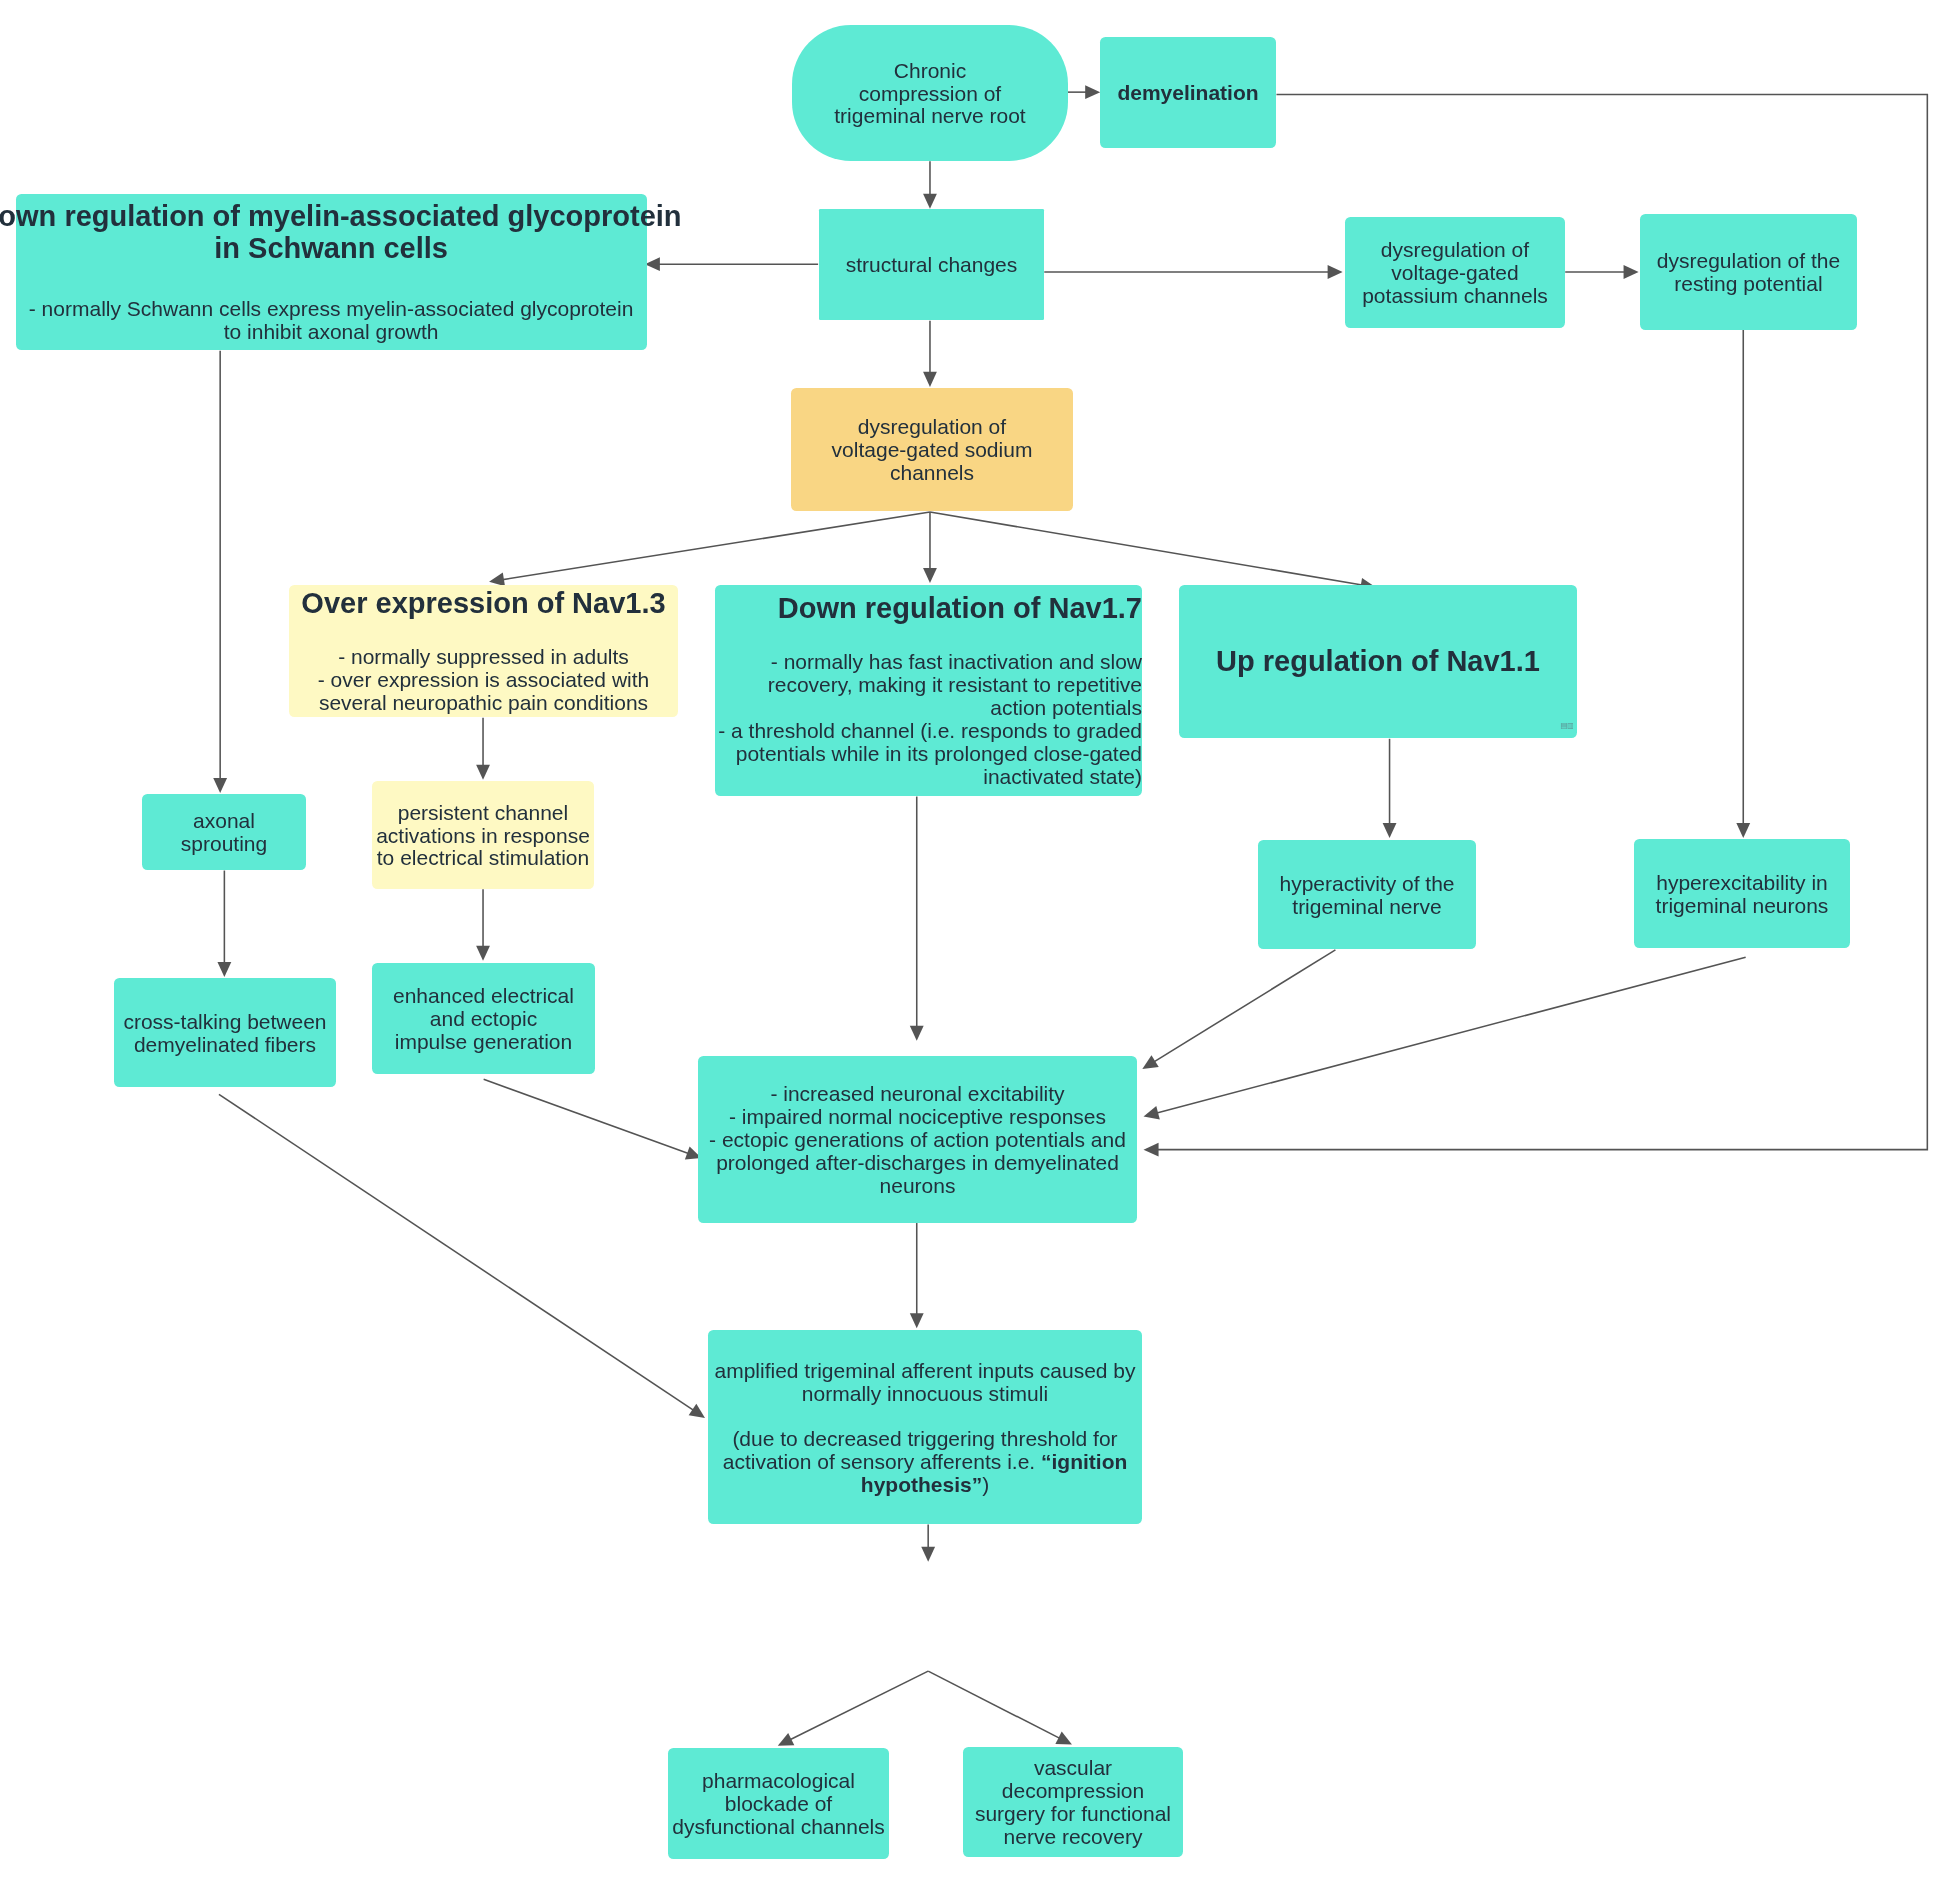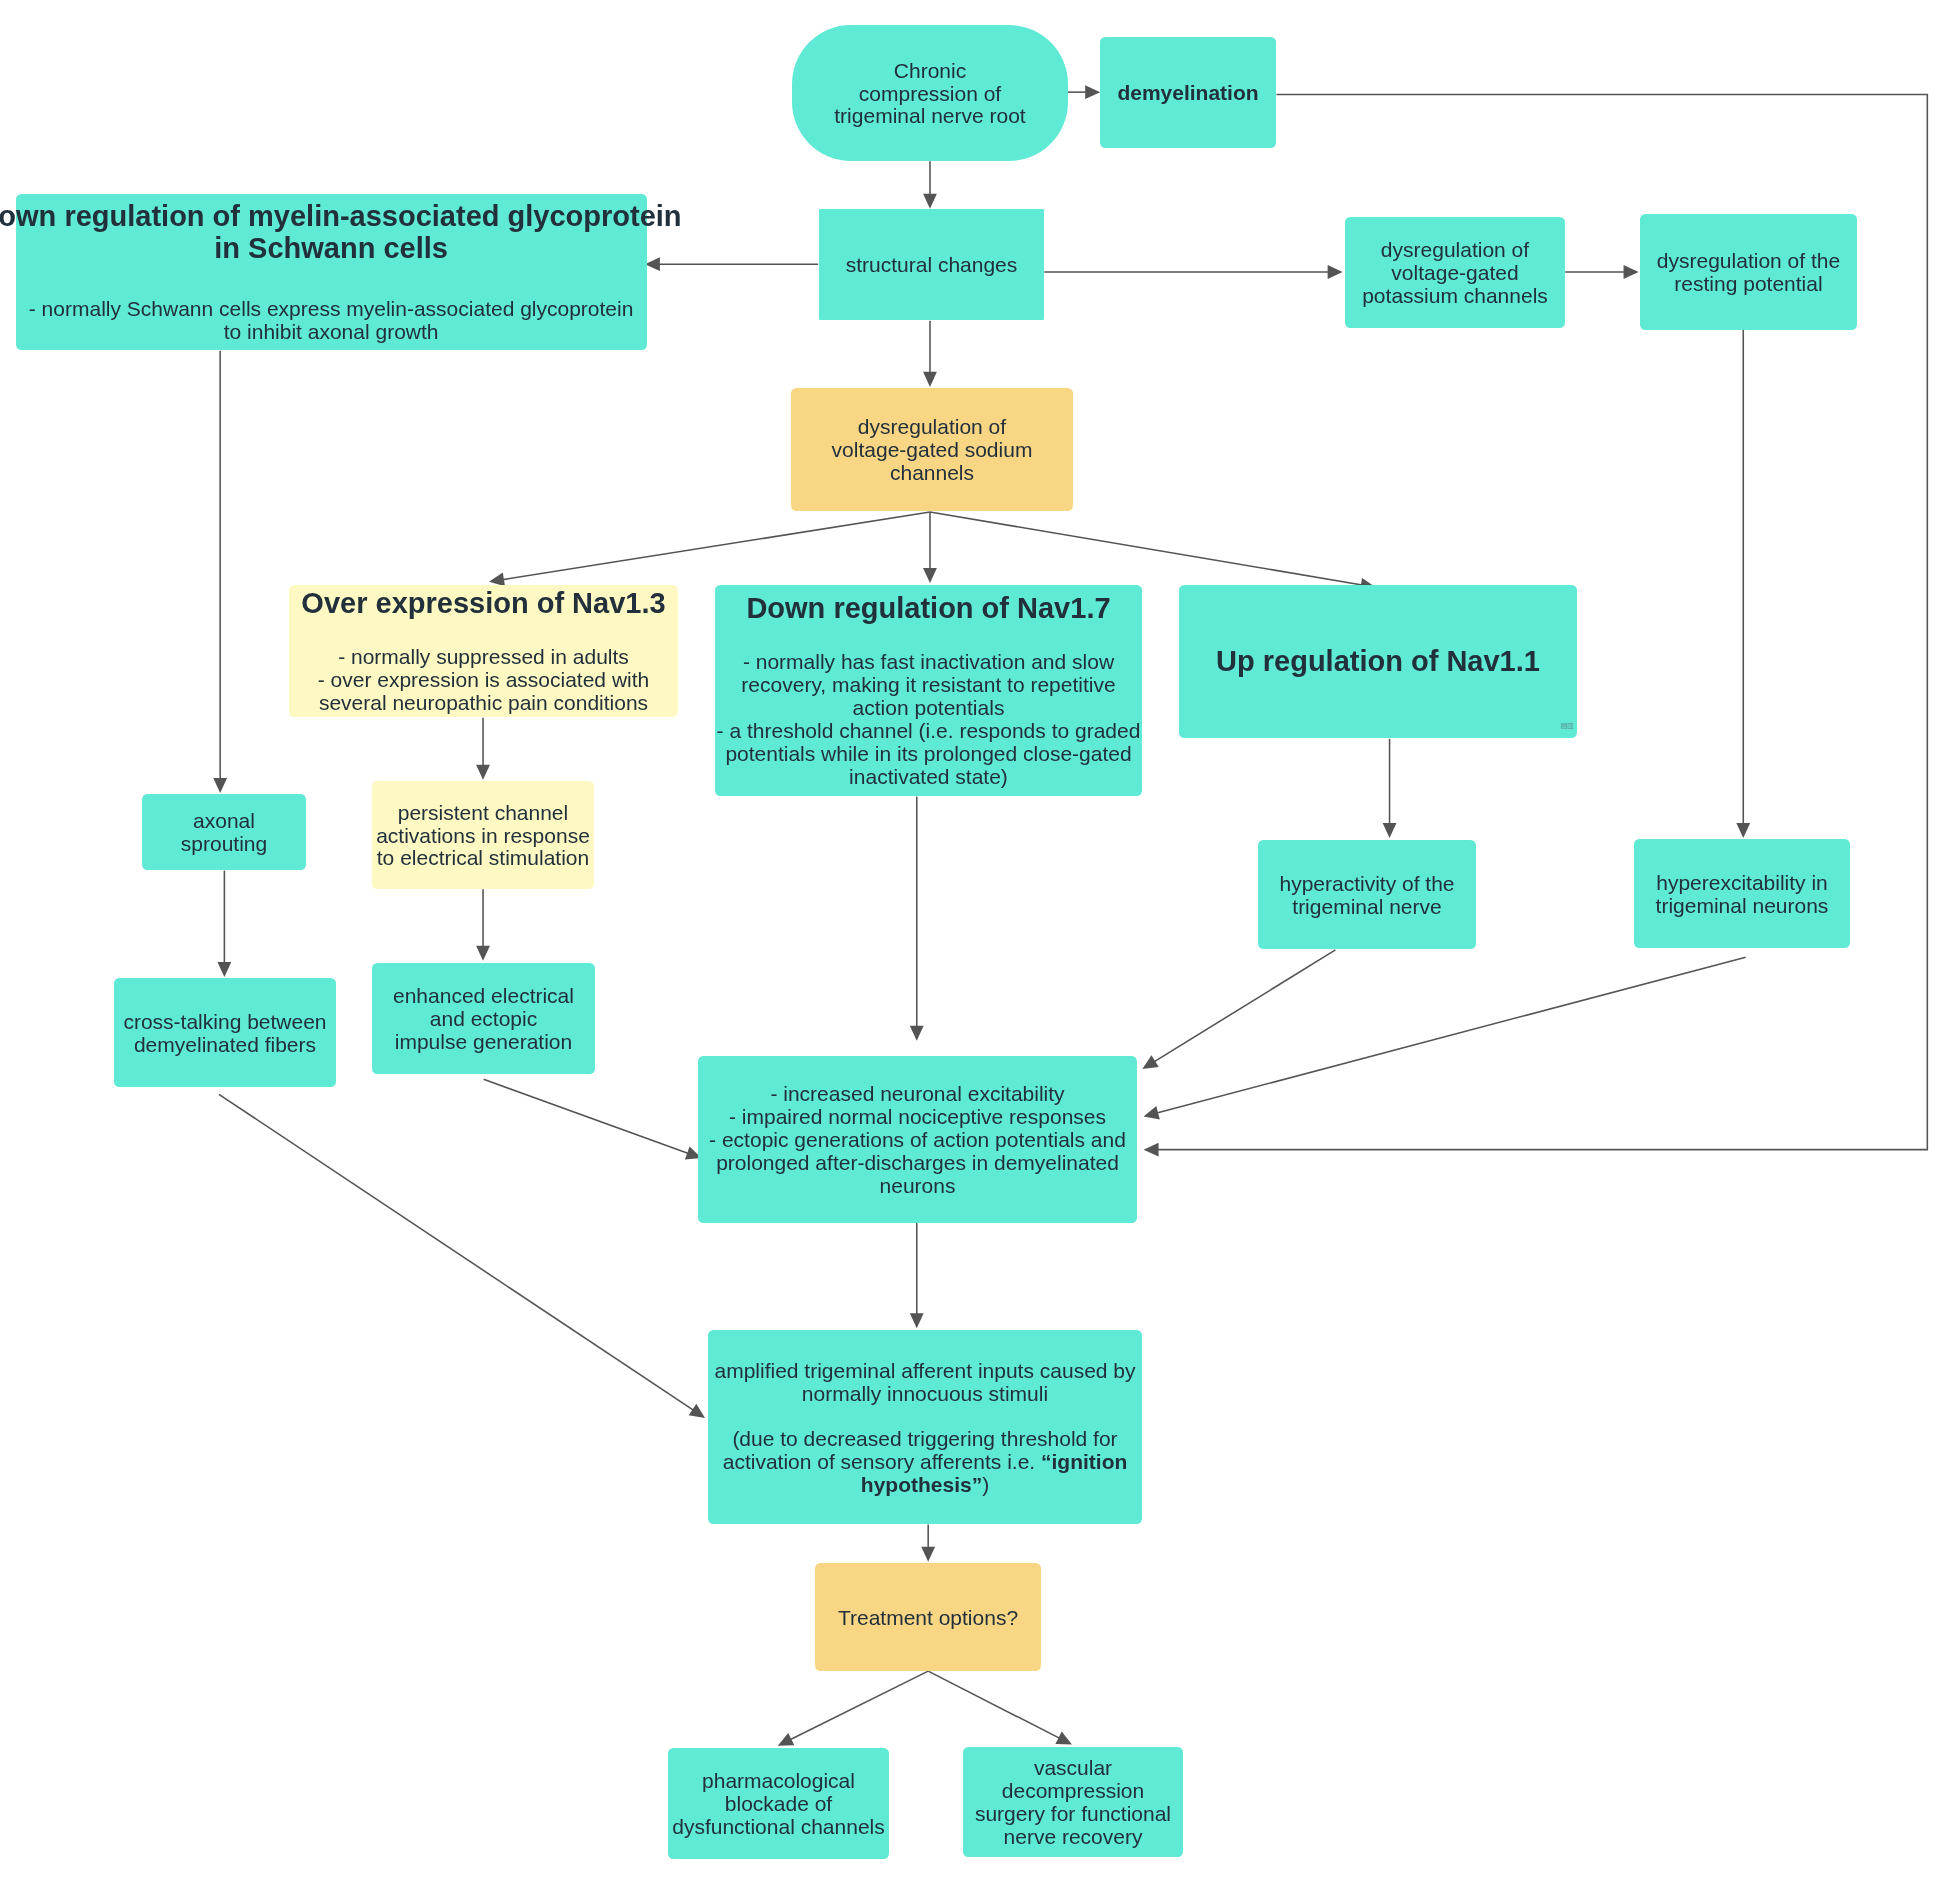--- a/index.html
+++ b/index.html
@@ -166,21 +166,21 @@
       <div class="">voltage-gated sodium</div>
       <div class="">channels</div>
   </div>
   <div class="node mint" style="left:289px;top:585px;width:389px;height:132px;">
     <div class="ttl">Over expression of Nav1.3</div>
     <div class="gap"></div>
     <div class="">- normally suppressed in adults</div>
       <div class="">- over expression is associated with</div>
       <div class="">several neuropathic pain conditions</div>
   </div>
-  <div class="node blue" style="left:715px;top:585px;width:427px;height:211px;">
+  <div class="node blue" style="left:715px;top:585px;width:427px;height:211px;align-items:flex-end;">
     <div class="ttl">Down regulation of Nav1.7</div>
     <div class="gap"></div>
     <div class="">- normally has fast inactivation and slow</div>
       <div class="">recovery, making it resistant to repetitive</div>
       <div class="">action potentials</div>
       <div class="">- a threshold channel (i.e. responds to graded</div>
       <div class="">potentials while in its prolonged close-gated</div>
       <div class="">inactivated state)</div>
   </div>
   <div class="node blue" style="left:1179px;top:585px;width:398px;height:153px;">
@@ -232,18 +232,15 @@
       <div class="">nerve recovery</div>
   </div>
   <div class="node blue" style="left:708px;top:1330px;width:434px;height:194px;">
     <div class="">amplified trigeminal afferent inputs caused by</div>
       <div class="">normally innocuous stimuli</div>
     <div class="gap2"></div>
     <div>(due to decreased triggering threshold for</div>
     <div><span>activation of sensory afferents i.e. </span><span class="bold">“ignition</span></div>
     <div><span class="bold">hypothesis”</span><span>)</span></div>
   </div>
-  <div class="node amber" style="left:815px;top:1563px;width:226px;height:108px;">
-    <div>Treatment options?</div>
-  </div>
 
 </div>
 
 
 </body></html>

